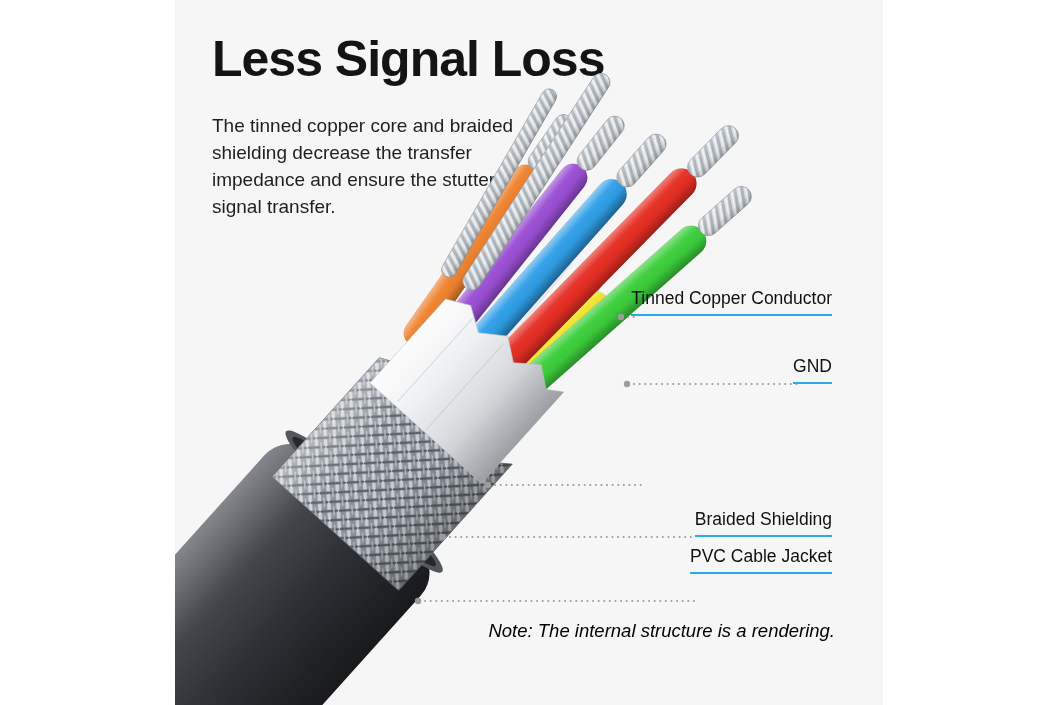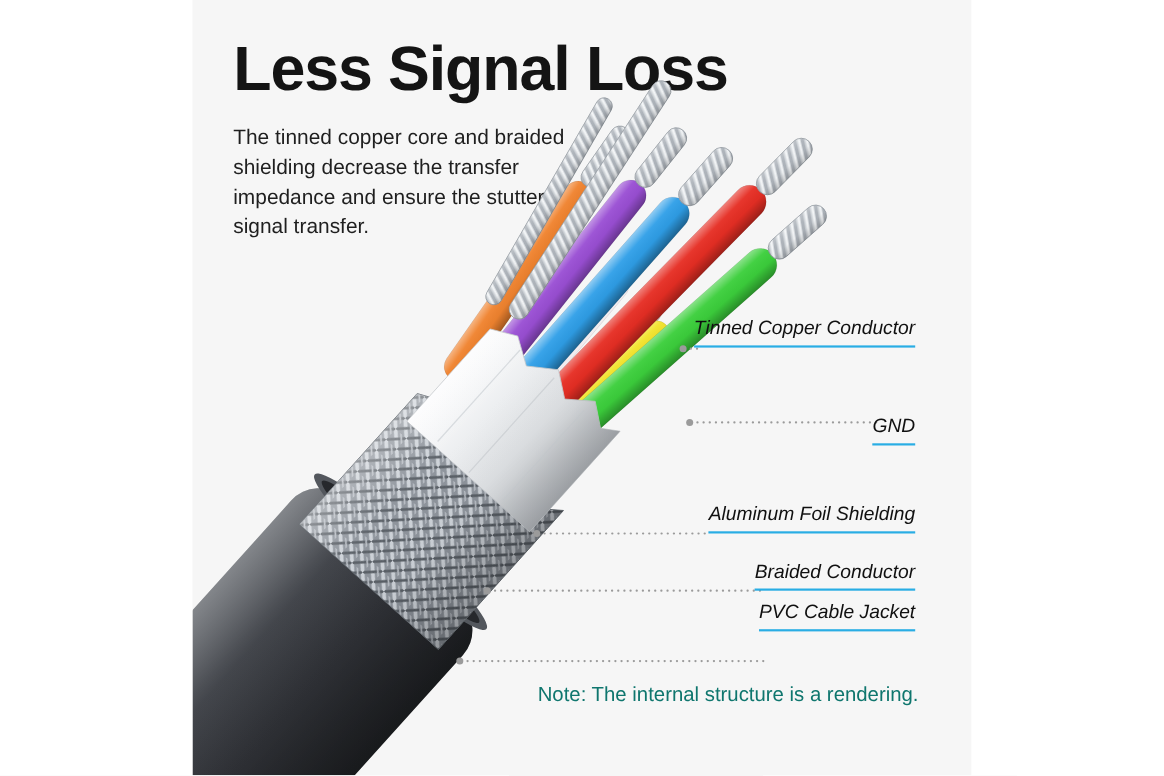--- a/index.html
+++ b/index.html
@@ -1,26 +1,26 @@
 <!DOCTYPE html>
 <html style="--page-bg: #ffffff; --panel-bg: #f6f6f6; --accent: #29ade4; --title-color: #141414; --body-text: #1f1f1f; --leader: #9b9b9b;"><head>
 <meta charset="utf-8">
 <style>
   * { margin:0; padding:0; box-sizing:border-box; }
   html,body { width:1058px; height:705px; font-family:"Liberation Sans", sans-serif; }
   .canvas { position:relative; width:1058px; height:705px; background:var(--page-bg,#ffffff); overflow:hidden; }
   .panel { position:absolute; left:175px; top:0; width:708px; height:705px; background:var(--panel-bg,#f6f6f6); overflow:hidden; }
-  .title { position:absolute; left:37px; top:30px; font-size:57px; font-weight:700; letter-spacing:-1px; color:var(--title-color,#141414); }
+  .title { position:absolute; left:37px; top:30px; font-size:50px; font-weight:700; letter-spacing:-1px; color:var(--title-color,#141414); }
   .desc { position:absolute; left:37px; top:112px; width:352px; font-size:19px; line-height:27px; color:var(--body-text,#1f1f1f); }
   .illustration { position:absolute; left:0; top:0; width:708px; height:705px; }
   .callout { position:absolute; right:51px; text-align:right; }
   .callout .lbl { display:inline-block; font-size:17.5px; color:#101010; padding-bottom:5px;
-                  border-bottom:2.5px solid var(--accent,#29ade4); white-space:nowrap;font-style:italic; }
-  .co-1 { top:288px; } .co-2 { top:356px;margin-top:21px; } .co-3 { top:457px; } .co-4 { top:509px; } .co-5 { top:546px; }
-  .note { position:absolute; right:48px; top:616px; text-align:right; font-size:18.5px; line-height:29px; color:#0f766e; }
+                  border-bottom:2.5px solid var(--accent,#29ade4); white-space:nowrap; }
+  .co-1 { top:288px; } .co-2 { top:356px; } .co-3 { top:457px; } .co-4 { top:509px; } .co-5 { top:546px; }
+  .note { position:absolute; right:48px; top:616px; text-align:right; font-size:18.5px; line-height:29px; color:#000000;font-style:italic; }
 </style>
 </head>
 <body>
 
 <div class="canvas">
   <div class="panel">
 
     <h1 class="title">Less Signal Loss</h1>
     <p class="desc">The tinned copper core and braided shielding decrease the transfer impedance and ensure the stutter-free signal transfer.</p>
 
@@ -173,25 +173,22 @@
         <line x1="250" y1="601" x2="522" y2="601" stroke="#9b9b9b" stroke-width="2" stroke-linecap="round" stroke-dasharray="0.1 5.5"></line>
       </g>
     </svg>
 
     <div class="callout co-1">
       <span class="lbl">Tinned Copper Conductor</span>
     </div>
     <div class="callout co-2">
       <span class="lbl">GND</span>
     </div>
-    <div class="callout co-3">
-      <span class="lbl">Aluminum Foil Shielding</span>
-    </div>
     <div class="callout co-4">
-      <span class="lbl">Braided Conductor</span>
+      <span class="lbl">Braided Shielding</span>
     </div>
     <div class="callout co-5">
       <span class="lbl">PVC Cable Jacket</span>
     </div>
 
     <div class="note">
       <div>Note: The internal structure is a rendering.</div>
     </div>
 
   </div>

